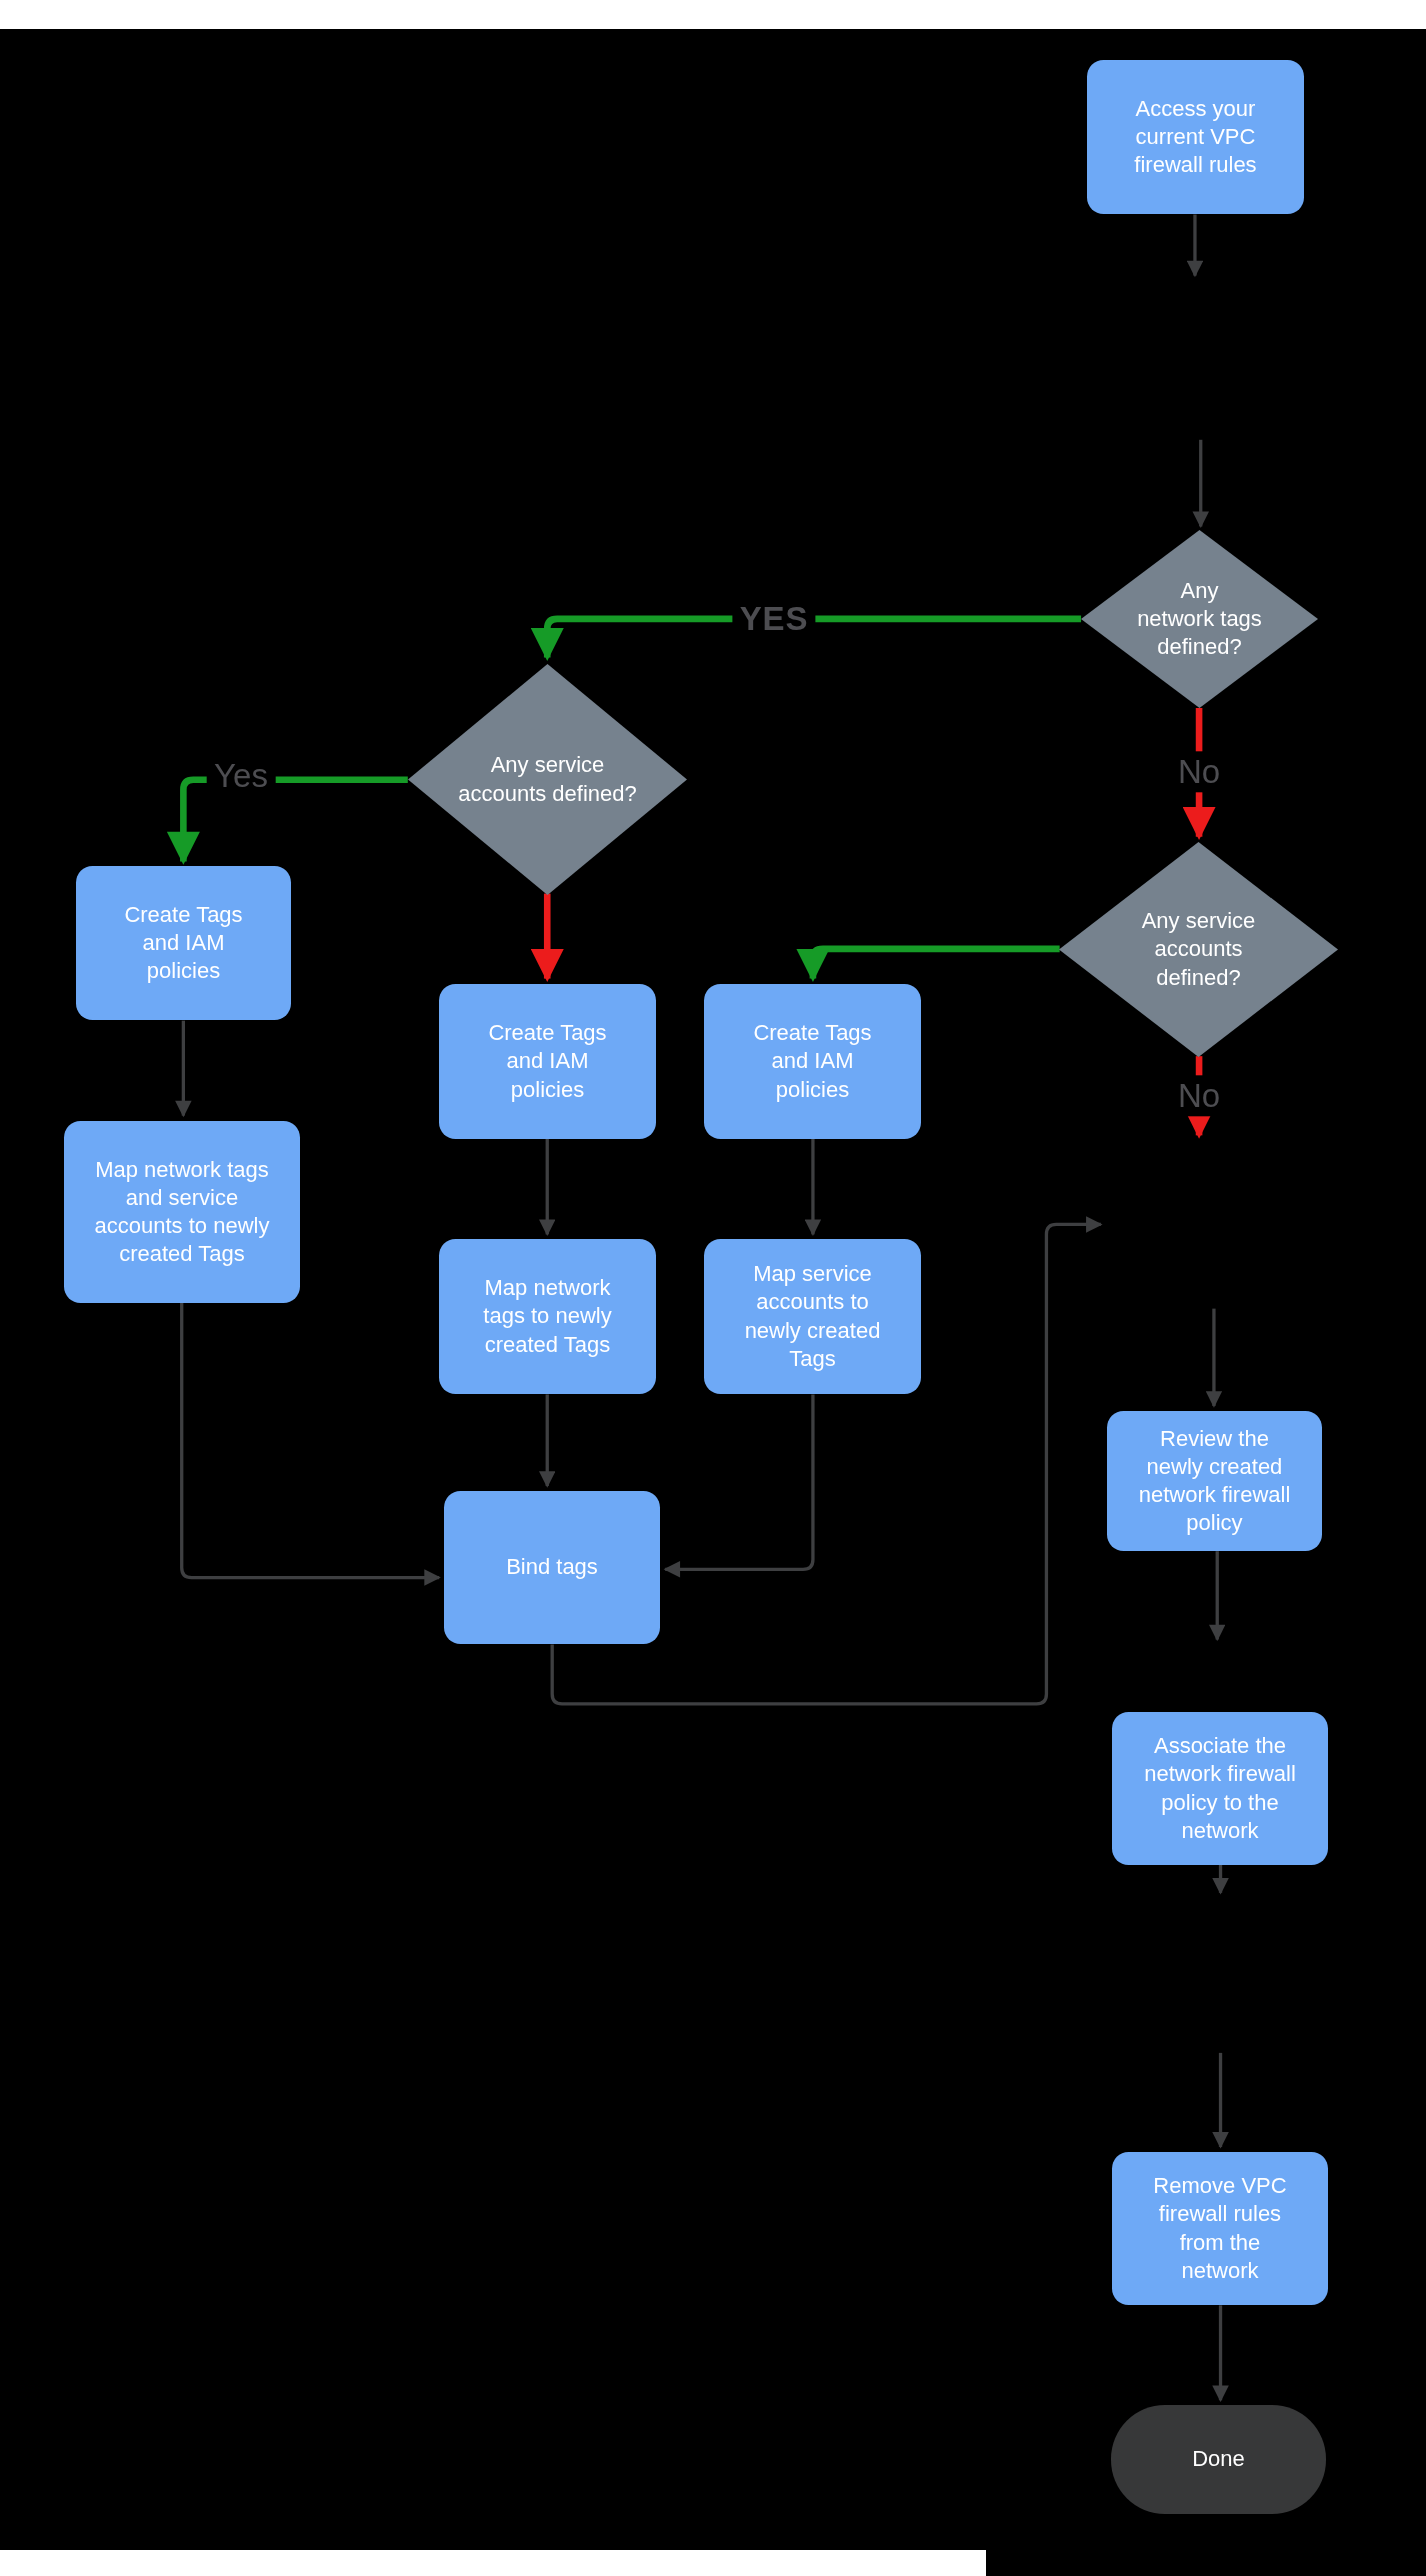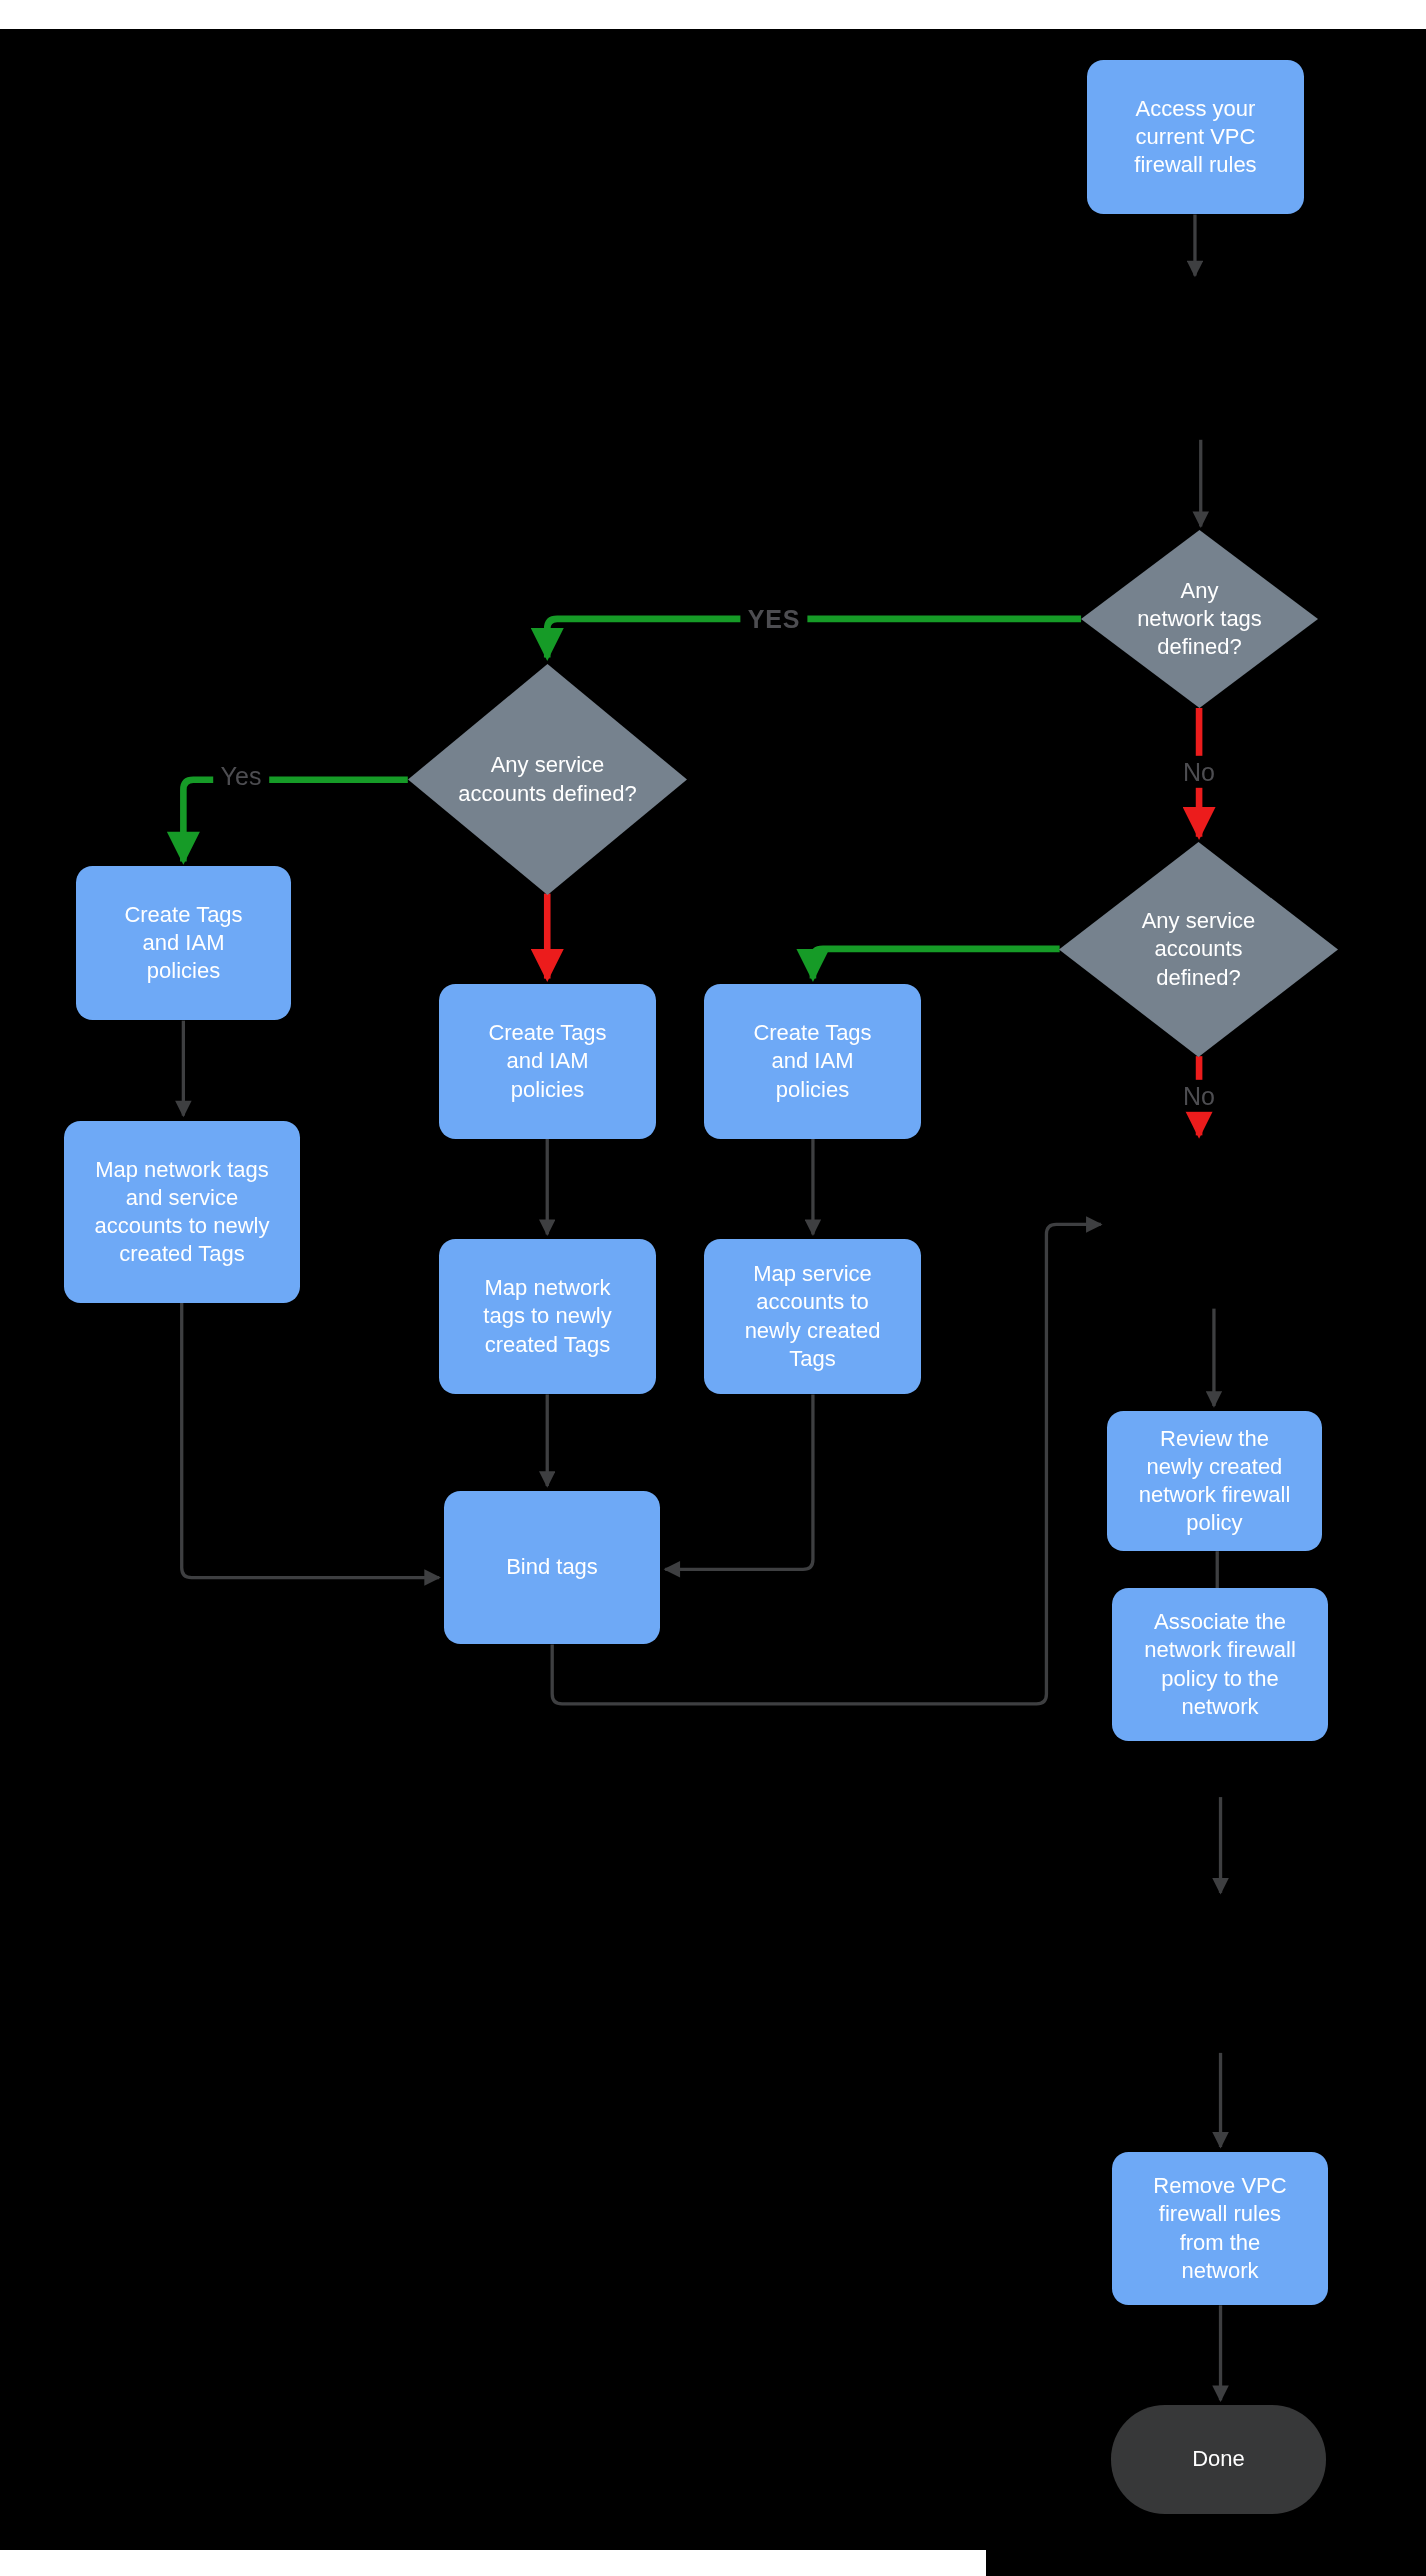--- a/index.html
+++ b/index.html
@@ -34,21 +34,21 @@
   .node.diamond{
     background:var(--diamond-gray,#76828E);
     clip-path:polygon(50% 0%,100% 50%,50% 100%,0% 50%);
   }
   .node.pill{background:var(--terminator-dark,#373839);border-radius:54px;}
   .elabel{
     position:absolute;
     transform:translate(-50%,-50%);
     background:var(--background,#000);
     color:var(--edge-label,#4D4D51);
-    font-size:25px;
+    font-size:33px;
     padding:1.7px 7.4px;
     white-space:nowrap;
   }
   .elabel.bold{font-weight:700;letter-spacing:0.8px;}
 </style>
 </head>
 <body>
 
 <div class="canvas">
 
@@ -133,21 +133,21 @@
 Tags</div>
 
   <div class="node box" style="left:444px;top:1491px;width:216px;height:153px">Bind tags</div>
 
 
   <div class="node box" style="left:1107px;top:1411px;width:215px;height:140px">Review the
 newly created
 network firewall
 policy</div>
 
-  <div class="node box" style="left:1112px;top:1588px;width:216px;height:153px">Associate the
+  <div class="node box" style="left:1112px;top:1712px;width:216px;height:153px">Associate the
 network firewall
 policy to the
 network</div>
 
 
   <div class="node box" style="left:1112px;top:2152px;width:216px;height:153px">Remove  VPC
 firewall rules
 from the
 network</div>
 

